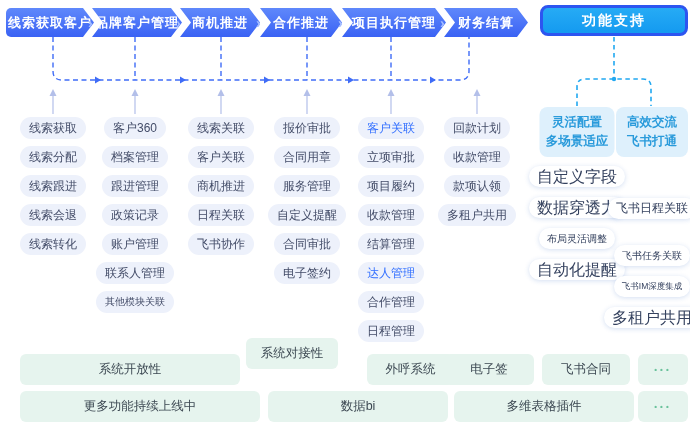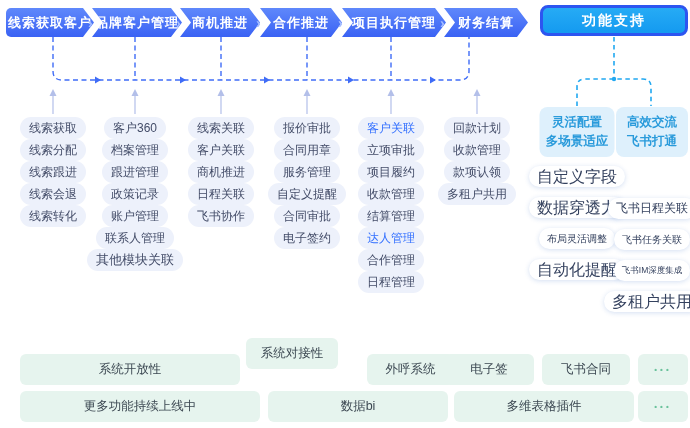--- a/index.html
+++ b/index.html
@@ -16,21 +16,21 @@
         border-radius:5px 0 0 5px;}
   .sep{position:absolute;top:8px;height:29px;z-index:3;display:flex;align-items:center;
         color:#a5bdff;font-size:14px;font-weight:bold;}
   
   .support-btn{position:absolute;left:540px;top:5px;width:148px;height:31px;box-sizing:border-box;
         border:3px solid #2d55f0;border-radius:8px;z-index:2;
         background:linear-gradient(180deg,#26abf5,#149af0);
         color:#fff;font-size:14px;font-weight:bold;letter-spacing:2px;
         display:flex;align-items:center;justify-content:center;}
   
-  .col{position:absolute;top:117px;display:flex;flex-direction:column;align-items:center;
+  .col{position:absolute;top:117px;display:flex;flex-direction:column;align-items:center;gap:7px;
         transform:translateX(-50%);z-index:2;}
   .pill{background:#edf1fb;border-radius:12px;height:22px;line-height:22px;padding:0 9px;
         font-size:12px;color:#434c68;white-space:nowrap;}
   .pill.hl{color:#3370ff;}
   
   .stitle{position:absolute;top:107px;height:50px;box-sizing:border-box;background:#def0fc;border-radius:8px;
         color:#2a9bdb;font-weight:bold;font-size:12.5px;line-height:1.5;
         display:flex;flex-direction:column;align-items:center;justify-content:center;
         transform:translateX(-50%);z-index:2;white-space:nowrap;}
   .sitems{position:absolute;top:166px;display:flex;flex-direction:column;align-items:center;gap:10px;
@@ -108,21 +108,21 @@
       <div class="pill">线索会退</div>
       <div class="pill">线索转化</div>
     </div>
     <div class="col" style="left: 135px;">
       <div class="pill">客户360</div>
       <div class="pill">档案管理</div>
       <div class="pill">跟进管理</div>
       <div class="pill">政策记录</div>
       <div class="pill">账户管理</div>
       <div class="pill">联系人管理</div>
-      <div class="pill" style="font-size: 13px;">其他模块关联</div>
+      <div class="pill" style="font-size: 10px;">其他模块关联</div>
     </div>
     <div class="col" style="left: 221px;">
       <div class="pill">线索关联</div>
       <div class="pill">客户关联</div>
       <div class="pill">商机推进</div>
       <div class="pill">日程关联</div>
       <div class="pill">飞书协作</div>
     </div>
     <div class="col" style="left: 307px;">
       <div class="pill">报价审批</div>
@@ -157,21 +157,21 @@
       <div class="spill">数据穿透力</div>
       <div class="spill" style="font-size: 10px;">布局灵活调整</div>
       <div class="spill">自动化提醒</div>
     </div>
     <div class="stitle" style="left: 652px; width: 72px;">
       <div>高效交流</div>
       <div>飞书打通</div>
     </div>
     <div class="sitems" style="left: 652px;">
       <div class="spill" style="font-size: 12px; margin-top: 32px;">飞书日程关联</div>
-      <div class="spill" style="font-size: 10px;">飞书任务关联</div>
+      <div class="spill" style="font-size: 10px; margin-top: 16px;">飞书任务关联</div>
       <div class="spill" style="font-size: 8.5px;">飞书IM深度集成</div>
       <div class="spill">多租户共用</div>
     </div>
     <div class="bbox" style="top: 354px; left: 20px; width: 220px;">系统开放性</div>
     <div class="bbox" style="top: 338px; left: 246px; width: 92px;">系统对接性</div>
     <div class="bbox" style="top: 354px; left: 367px; width: 87px;">外呼系统</div>
     <div class="bbox" style="top: 354px; left: 444px; width: 90px;">电子签</div>
     <div class="bbox" style="top: 354px; left: 542px; width: 88px;">飞书合同</div>
     <div class="bbox more" style="top: 354px; left: 638px; width: 50px;">•••</div>
     <div class="bbox" style="top: 391px; left: 20px; width: 240px;">更多功能持续上线中</div>

